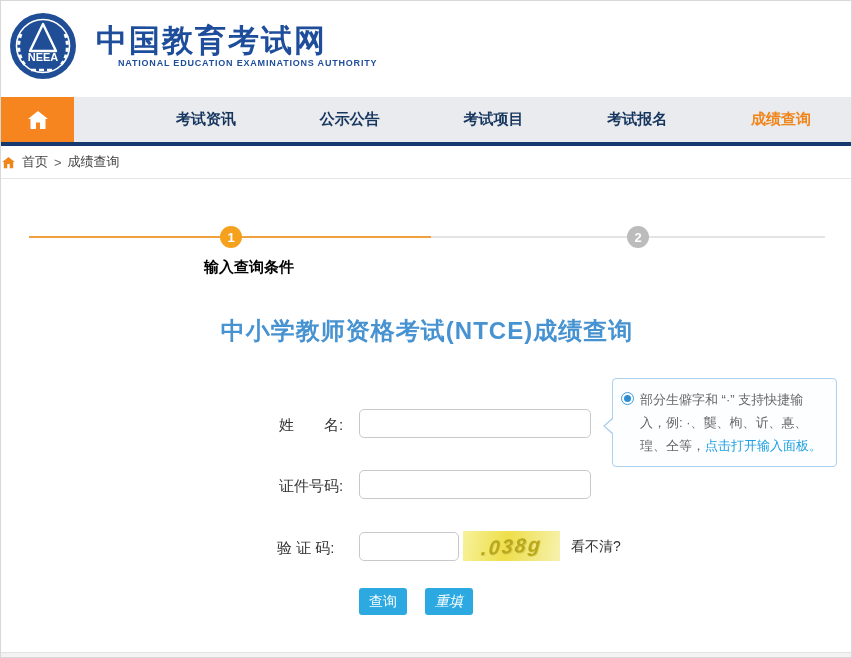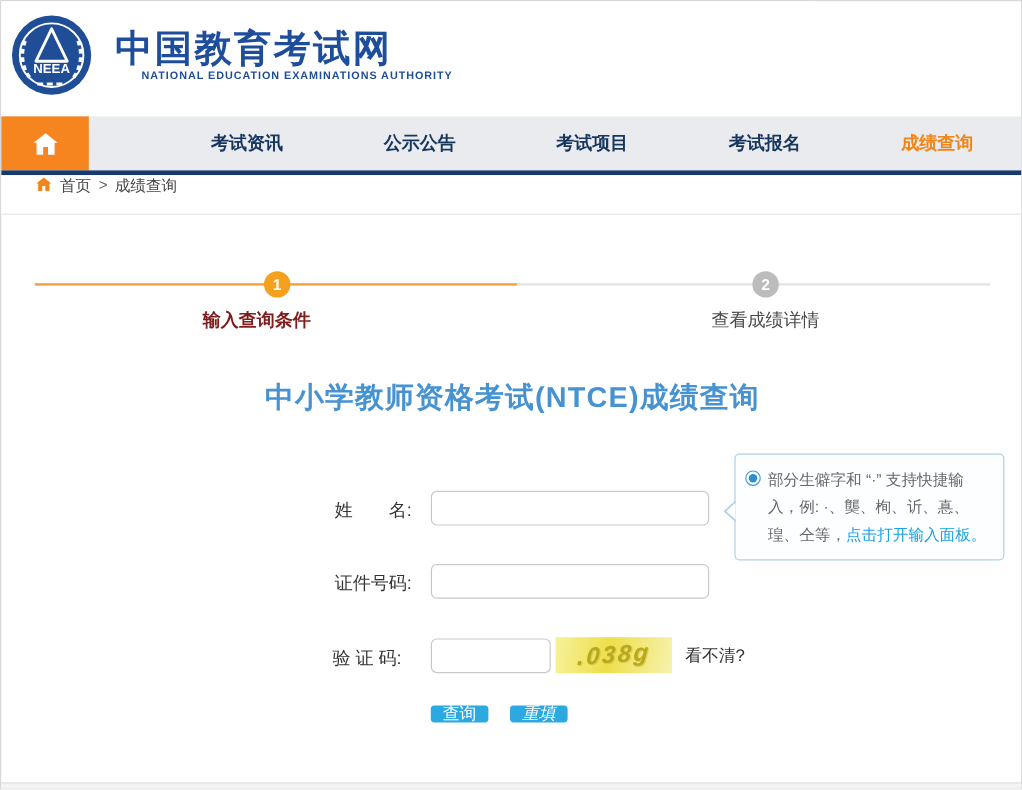--- a/index.html
+++ b/index.html
@@ -29,37 +29,37 @@
   .nav-items {
     position:absolute; left:133px; top:0; width:719px; height:45px;
     display:flex; justify-content:space-around; align-items:center;
   }
   .nav-item { font-size:15px; font-weight:bold; color:#17365e; cursor:pointer; }
   .nav-item.active { color:#f08519; }
   .nav-underline { position:absolute; left:0; top:141px; width:852px; height:4px; background:#163a6d; }
   
   .crumb {
     position:absolute; left:0; top:145px; width:852px; height:33px; background:#fff;
-    border-bottom:1px solid #e7e7e7; display:flex; align-items:flex-start; padding-left:28px;
+    border-bottom:1px solid #e7e7e7; display:flex; align-items:center; 
   }
   .crumb svg { margin-right:6px; }
   .crumb span { font-size:13px; color:#444; }
   .crumb .sep { margin:0 6px; color:#666; }
   
   .step-line { position:absolute; top:235px; height:2px; }
   .step-line.orange { left:28px; width:402px; background:#f0a03d; }
   .step-line.gray { left:430px; width:394px; background:#e4e4e4; }
   .step-circle {
     position:absolute; top:225px; width:22px; height:22px; border-radius:50%;
     color:#fff; font-size:13px; font-weight:bold; display:flex; align-items:center; justify-content:center;
   }
   .step-circle.s1 { left:219px; background:#f5a11d; }
   .step-circle.s2 { left:626px; background:#bcbcbc; }
   .step-label { position:absolute; top:257px; width:200px; text-align:center; font-size:15px; }
-  .step-label.s1 { left:113px; color:#7f1d1d; font-weight:bold;text-align:center; }
+  .step-label.s1 { left:148px; color:#000000; font-weight:bold;text-align:center; }
   .step-label.s2 { left:537px; color:#4a4a4a; }
   
   .main-title {
     position:absolute; left:0; top:314px; width:852px; text-align:center;
     font-size:24px; color:#4793d2; font-weight:bold; letter-spacing:1px;
   }
   
   .f-label { position:absolute; font-size:15px; color:#333; }
   .lbl-name { left:278px; top:415px; }
   .lbl-id   { left:278px; top:476px; }
@@ -76,21 +76,21 @@
     background:linear-gradient(100deg,#f7f29b 0%, #eede4a 45%, #f6f2ae 100%);
     display:flex; align-items:center; justify-content:center; overflow:hidden; cursor:pointer;
   }
   .captcha span {
     font-size:20px; font-weight:bold; font-style:italic; color:#b9a81c;
     transform:rotate(-4deg) skewX(-8deg); letter-spacing:2px;
     text-shadow:1px 1px 0 #d8cc52;
   }
   .cap-refresh { position:absolute; left:570px; top:537px; font-size:14px; color:#333; cursor:pointer; }
   .btn {
-    position:absolute; top:587px; width:48px; height:14px; background:#2ba9e0; border:none;
+    position:absolute; top:587px; width:48px; height:27px; background:#2ba9e0; border:none;
     border-radius:3px; color:#fff; font-size:14px; cursor:pointer;
     display:flex; align-items:center; justify-content:center;
     font-family:"Liberation Sans","DejaVu Sans",sans-serif;
   }
   .btn-query { left:358px; }
   .btn-reset { left:424px;font-style:italic; }
   
   .tooltip {
     position:absolute; left:611px; top:377px; width:225px; height:89px;
     border:1px solid #aed0ea; border-radius:4px; background:#fdfeff;
@@ -160,21 +160,20 @@
     <span>首页</span>
     <span class="sep">&gt;</span>
     <span>成绩查询</span>
   </div>
 
   <div class="step-line orange"></div>
   <div class="step-line gray"></div>
   <div class="step-circle s1">1</div>
   <div class="step-circle s2">2</div>
   <div class="step-label s1">输入查询条件</div>
-  <div class="step-label s2">查看成绩详情</div>
 
   <div class="main-title">中小学教师资格考试(NTCE)成绩查询</div>
 
   <div class="f-label lbl-name">姓　　名:</div>
   <input class="f-input in-name" type="text" style="">
 
   <div class="f-label lbl-id">证件号码:</div>
   <input class="f-input in-id" type="text" style="">
 
   <div class="f-label lbl-cap">验 证 码:</div>

